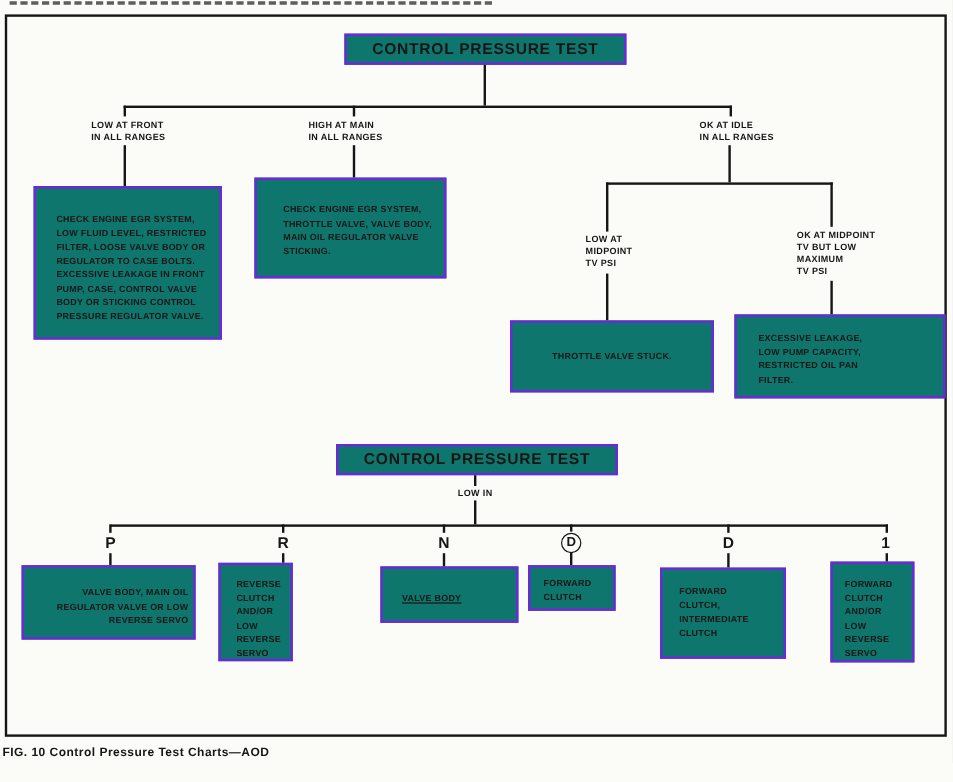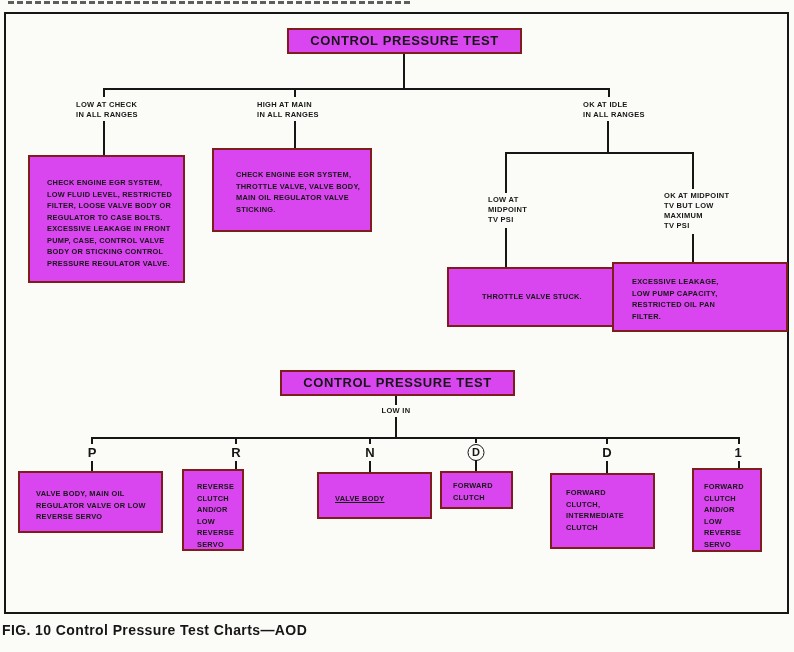--- a/index.html
+++ b/index.html
@@ -15,22 +15,22 @@
     position:absolute;left:4px;top:12px;width:781px;height:598px;
     border:2px solid #161616;
   }
   .scan-dashes{
     position:absolute;left:8px;top:1px;width:402px;height:0;
     border-top:3px dashed #2a2a2a;
     opacity:.75;
   }
   .nodebox{
     position:absolute;
-    border:2px solid #7f1d1d;
-    background:#d946ef;
+    border:2px solid #6d28d9;
+    background:#0f766e;
     box-sizing:border-box;
   }
   .titlebox{
     text-align:center;
     font-weight:bold;
     font-size:13px;
     letter-spacing:.6px;
     line-height:22px;
   }
   .vline,.hline{position:absolute;background:#161616;}
@@ -47,61 +47,60 @@
   .boxtext{
     font-weight:bold;
     font-size:7.4px;
     letter-spacing:.25px;
     line-height:11.5px;
     white-space:pre-line;
   }
   .centertext{
     display:flex;align-items:center;justify-content:center;
     text-align:center;
-    margin-left:22px;
   }
   .gear{
     position:absolute;
     transform:translateX(-50%);
     font-weight:bold;
     font-size:13px;
     line-height:14px;
   }
   .gear-circle{
     display:inline-block;
     width:15px;height:15px;
     border:1.5px solid #161616;
     border-radius:50%;
     text-align:center;
     font-size:11px;
     line-height:15px;
   }
   .caption{
     position:absolute;left:2px;top:622px;
     font-weight:bold;
-    font-size:14px;
+    font-size:10px;
     letter-spacing:.4px;
   }
 </style>
 </head>
 <body>
 
 <div class="page">
   <div class="scan-dashes"></div>
   <div class="frame"></div>
 
   <div class="nodebox titlebox" style="left:287px;top:28px;width:235px;height:26px;">CONTROL PRESSURE TEST</div>
 
   <div class="vline" style="left:403px;top:54px;height:34px;"></div>
   <div class="hline" style="left:103px;top:88px;width:507px;"></div>
   <div class="vline" style="left:103px;top:88px;height:9px;"></div>
   <div class="vline" style="left:294px;top:88px;height:9px;"></div>
   <div class="vline" style="left:608px;top:88px;height:9px;"></div>
 
-  <div class="lbl" style="left:76px;top:100px;">LOW AT CHECK
+  <div class="lbl" style="left:76px;top:100px;">LOW AT FRONT
 IN ALL RANGES</div>
   <div class="lbl" style="left:257px;top:100px;">HIGH AT MAIN
 IN ALL RANGES</div>
   <div class="lbl" style="left:583px;top:100px;">OK AT IDLE
 IN ALL RANGES</div>
 
   <div class="vline" style="left:103px;top:121px;height:34px;"></div>
   <div class="nodebox" style="left:28px;top:155px;width:157px;height:128px;">
     <div class="boxtext" style="padding:20px 6px 0 17px;">CHECK ENGINE EGR SYSTEM,
 LOW FLUID LEVEL, RESTRICTED
@@ -171,21 +170,21 @@
   <div class="gear" style="left:607px;top:446px;">D</div>
   <div class="gear" style="left:738px;top:446px;">1</div>
 
   <div class="vline" style="left:91px;top:461px;height:10px;"></div>
   <div class="vline" style="left:235px;top:461px;height:8px;"></div>
   <div class="vline" style="left:369px;top:461px;height:11px;"></div>
   <div class="vline" style="left:475px;top:460px;height:11px;"></div>
   <div class="vline" style="left:606px;top:461px;height:12px;"></div>
   <div class="vline" style="left:738px;top:461px;height:7px;"></div>
 
-  <div class="nodebox" style="left:18px;top:471px;width:145px;height:62px;">
+  <div class="nodebox" style="left:18px;top:471px;width:145px;height:62px;text-align:right;">
     <div class="boxtext" style="padding:15px 4px 0 16px;">VALVE BODY, MAIN OIL
 REGULATOR VALVE OR LOW
 REVERSE SERVO</div>
   </div>
 
   <div class="nodebox" style="left:182px;top:469px;width:62px;height:82px;">
     <div class="boxtext" style="padding:10px 2px 0 13px;">REVERSE
 CLUTCH
 AND/OR
 LOW REVERSE

